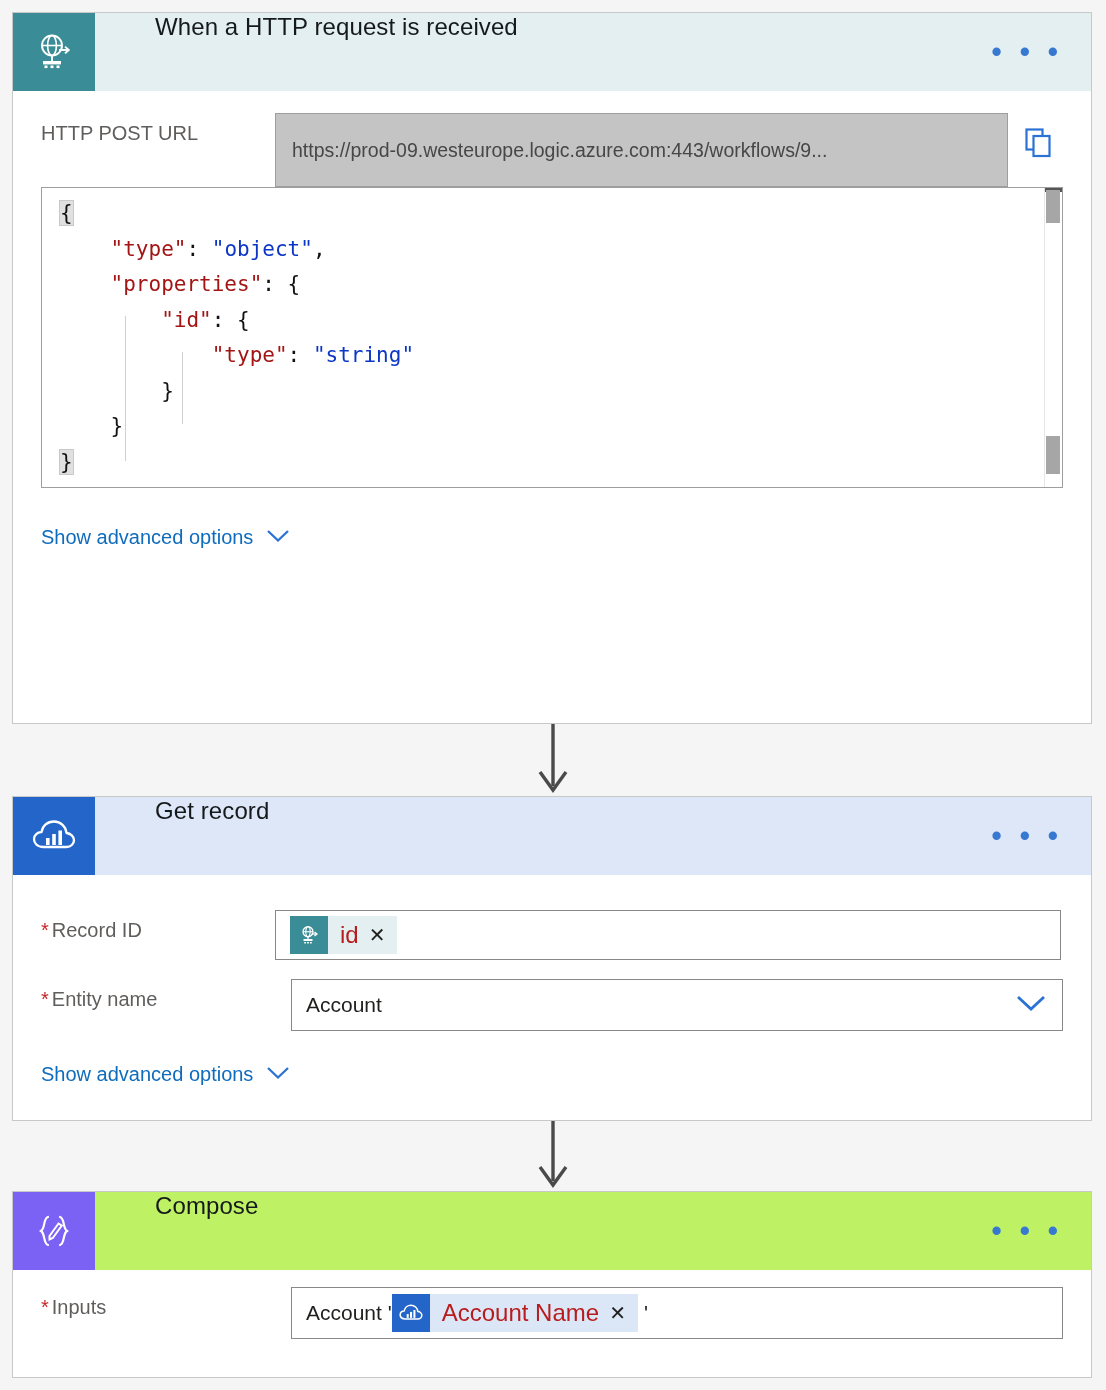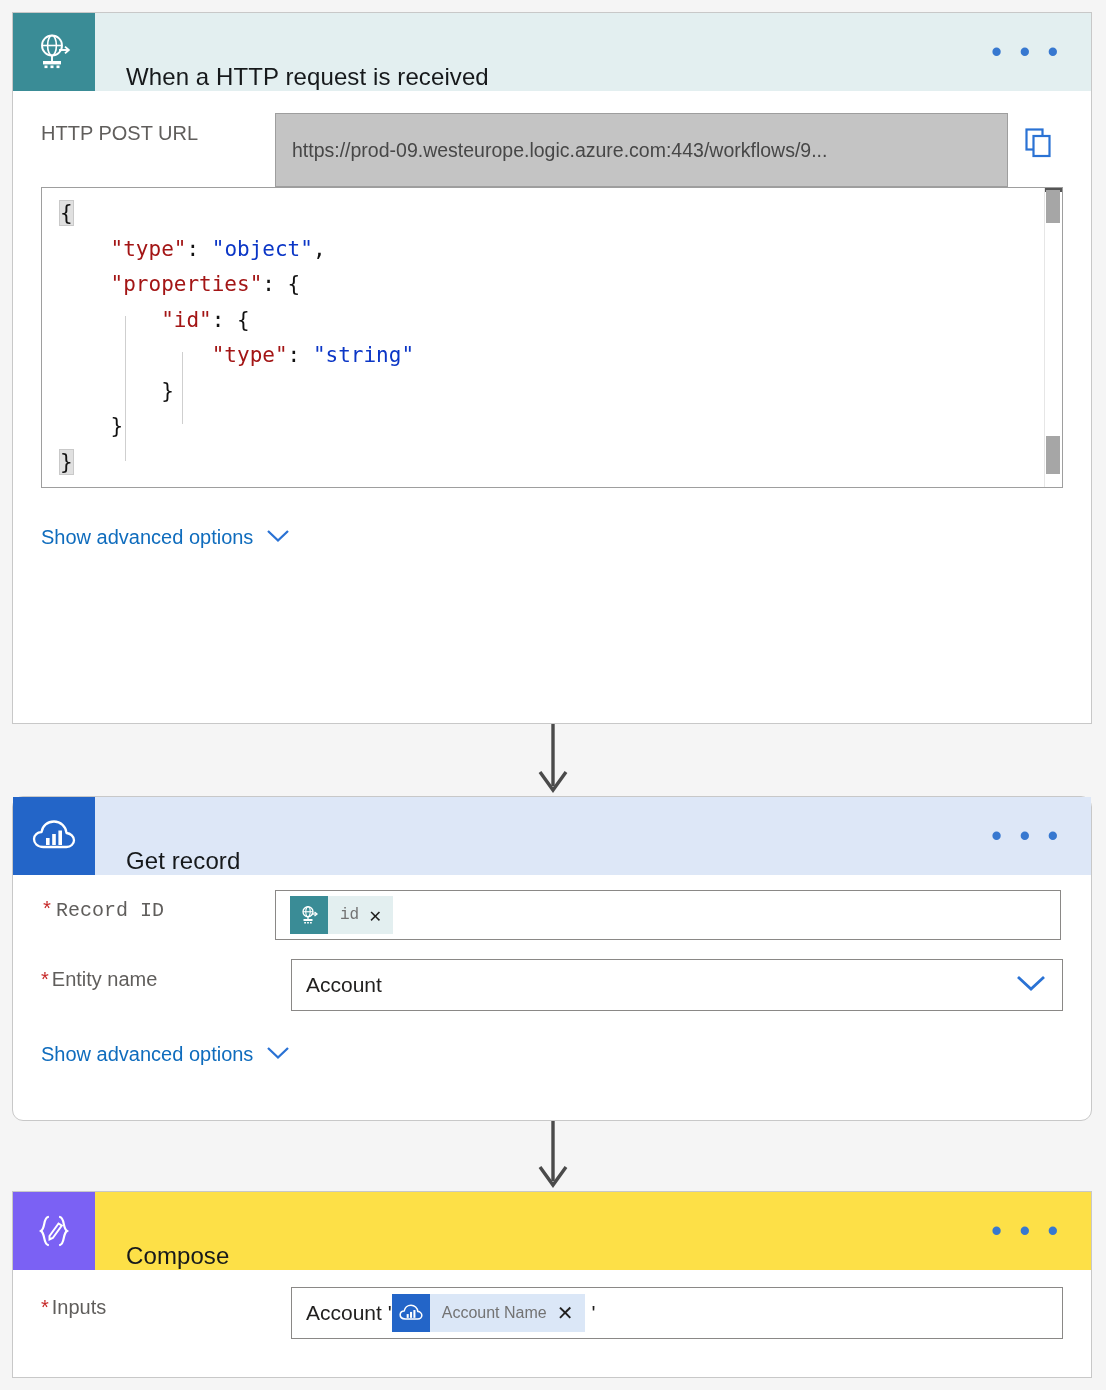--- a/index.html
+++ b/index.html
@@ -42,22 +42,23 @@
     width: 82px;
     min-width: 82px;
     display: flex;
     align-items: center;
     justify-content: center;
   }
 
   .card-title-wrap {
     flex: 1;
     display: flex;
-    align-items: flex-end;
-    padding-left: 31px;
+    align-items: flex-start;
+    padding-left: 24px;
+    margin-left: 36px;
   }
 
   .card-title {
     font-size: 24px;
     color: #16191b;
     letter-spacing: .1px;
   }
 
   .card-menu {
     display: flex;
@@ -67,21 +68,21 @@
     color: #3778d0;
     font-size: 29px;
     line-height: 10px;
     font-weight: 700;
     user-select: none;
   }
 
   
   .hdr-http    { background: #e3eff0; }
   .hdr-record  { background: #dde7f7; }
-  .hdr-compose { background: #fde047; }
+  .hdr-compose { background: #bef264; }
 
   .icon-http    { background: #3a8c96; }
   .icon-record  { background: #2365c8; }
   .icon-compose { background: #7b61f4; }
 
   .card-body {
     padding: 0 0 0 0;
   }
 
   
@@ -237,22 +238,22 @@
     margin: 0;
   }
   .token-blue { background: #dbe7f7; }
   .token-icon {
     width: 38px; height: 38px;
     display: flex; align-items: center; justify-content: center;
   }
   .token-icon-http { background: #3a8c96; }
   .token-icon-cds  { background: #2365c8; }
   .token-text {
-    font-size: 16px;
-    color: #737373;
+    font-size: 24px;
+    color: #b91c1c;
     padding: 0 10px 0 12px;
     white-space: nowrap;
   }
   .token-x {
     font-size: 20px;
     color: #201f1e;
     padding-right: 12px;
     cursor: pointer;
   }
   .plain-txt {
@@ -336,40 +337,40 @@
     </div>
   </div>
 
   <div class="connector" style="top:724px; height:72px;">
     <svg width="40" height="72" viewBox="0 0 40 72" aria-hidden="true">
       <line x1="20" y1="0" x2="20" y2="62" stroke="#4a4a4a" stroke-width="3.4"></line>
       <path d="M7 48 L20 66 L33 48" fill="none" stroke="#4a4a4a" stroke-width="3.4"></path>
     </svg>
   </div>
 
-  <div class="card" id="card-record" style="top:796px; height:325px;border-radius:11px;">
+  <div class="card" id="card-record" style="top:796px; height:325px;">
 
     <div class="card-header hdr-record">
       <div class="card-icon icon-record">
         <svg width="48" height="44" viewBox="0 0 48 44" aria-hidden="true">
           <path d="M13.5 33 C7 33 4 29 4 25 C4 21 7.5 18 11.5 18.2 C12.4 11.8 17.6 7.5 24 7.5 C30.6 7.5 36 12.6 36.5 19 C40.6 19.4 44 22.6 44 26.2 C44 30 40.8 33 36.5 33 Z" fill="none" stroke="#ffffff" stroke-width="2.3" stroke-linejoin="round"></path>
           <rect x="16" y="24" width="3.6" height="7" fill="#ffffff"></rect>
           <rect x="22.2" y="20" width="3.6" height="11" fill="#ffffff"></rect>
           <rect x="28.4" y="16.5" width="3.6" height="14.5" fill="#ffffff"></rect>
         </svg>
       </div>
       <div class="card-title-wrap">
         <span class="card-title">Get record</span>
       </div>
       <div class="card-menu">• • •</div>
     </div>
 
     <div class="card-body">
 
-      <div class="field-row" style="padding-top:15px;font-family:Liberation Mono, monospace;">
+      <div class="field-row" style="padding-top:35px;">
         <div class="field-label">
           <span class="req-star">*</span><span>Record ID</span>
         </div>
         <div class="input-box">
           <span class="token">
             <span class="token-icon token-icon-http">
               <svg width="22" height="22" viewBox="0 0 44 44" aria-hidden="true">
                 <circle cx="20" cy="15.5" r="10" fill="none" stroke="#ffffff" stroke-width="2.6"></circle>
                 <ellipse cx="20" cy="15.5" rx="4.4" ry="10" fill="none" stroke="#ffffff" stroke-width="2.2"></ellipse>
                 <line x1="10" y1="15.5" x2="30" y2="15.5" stroke="#ffffff" stroke-width="2.2"></line>

